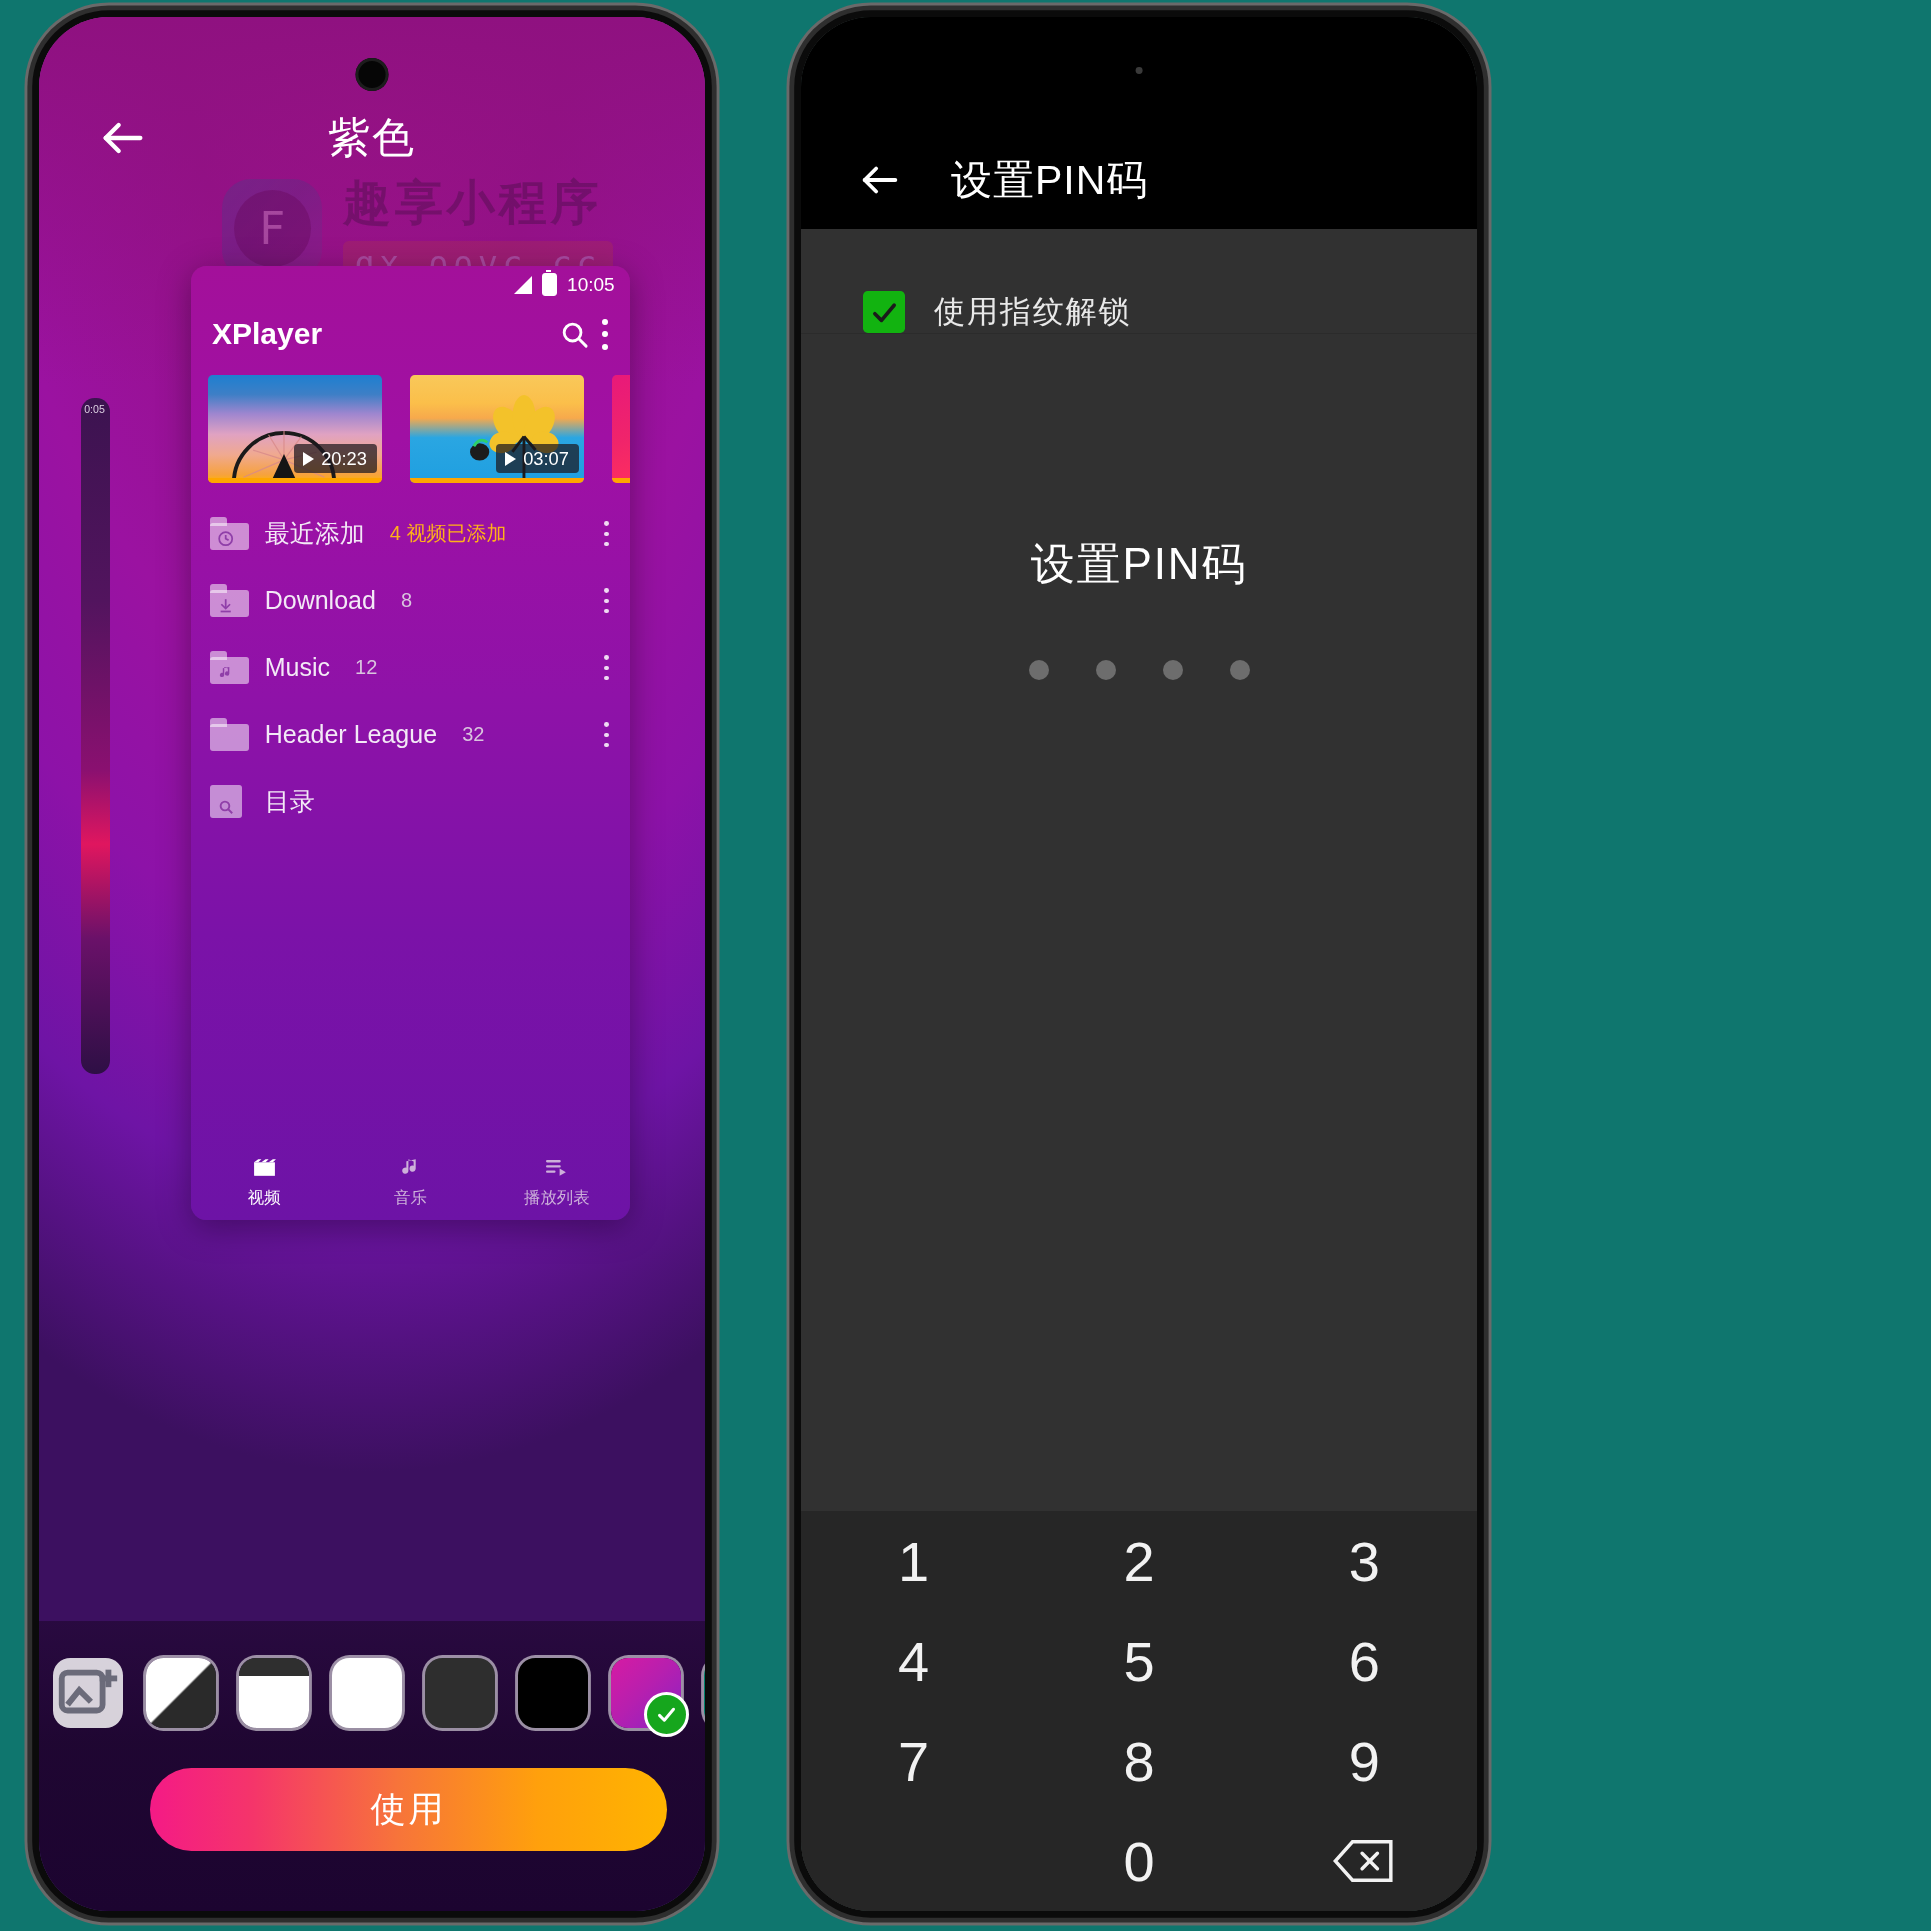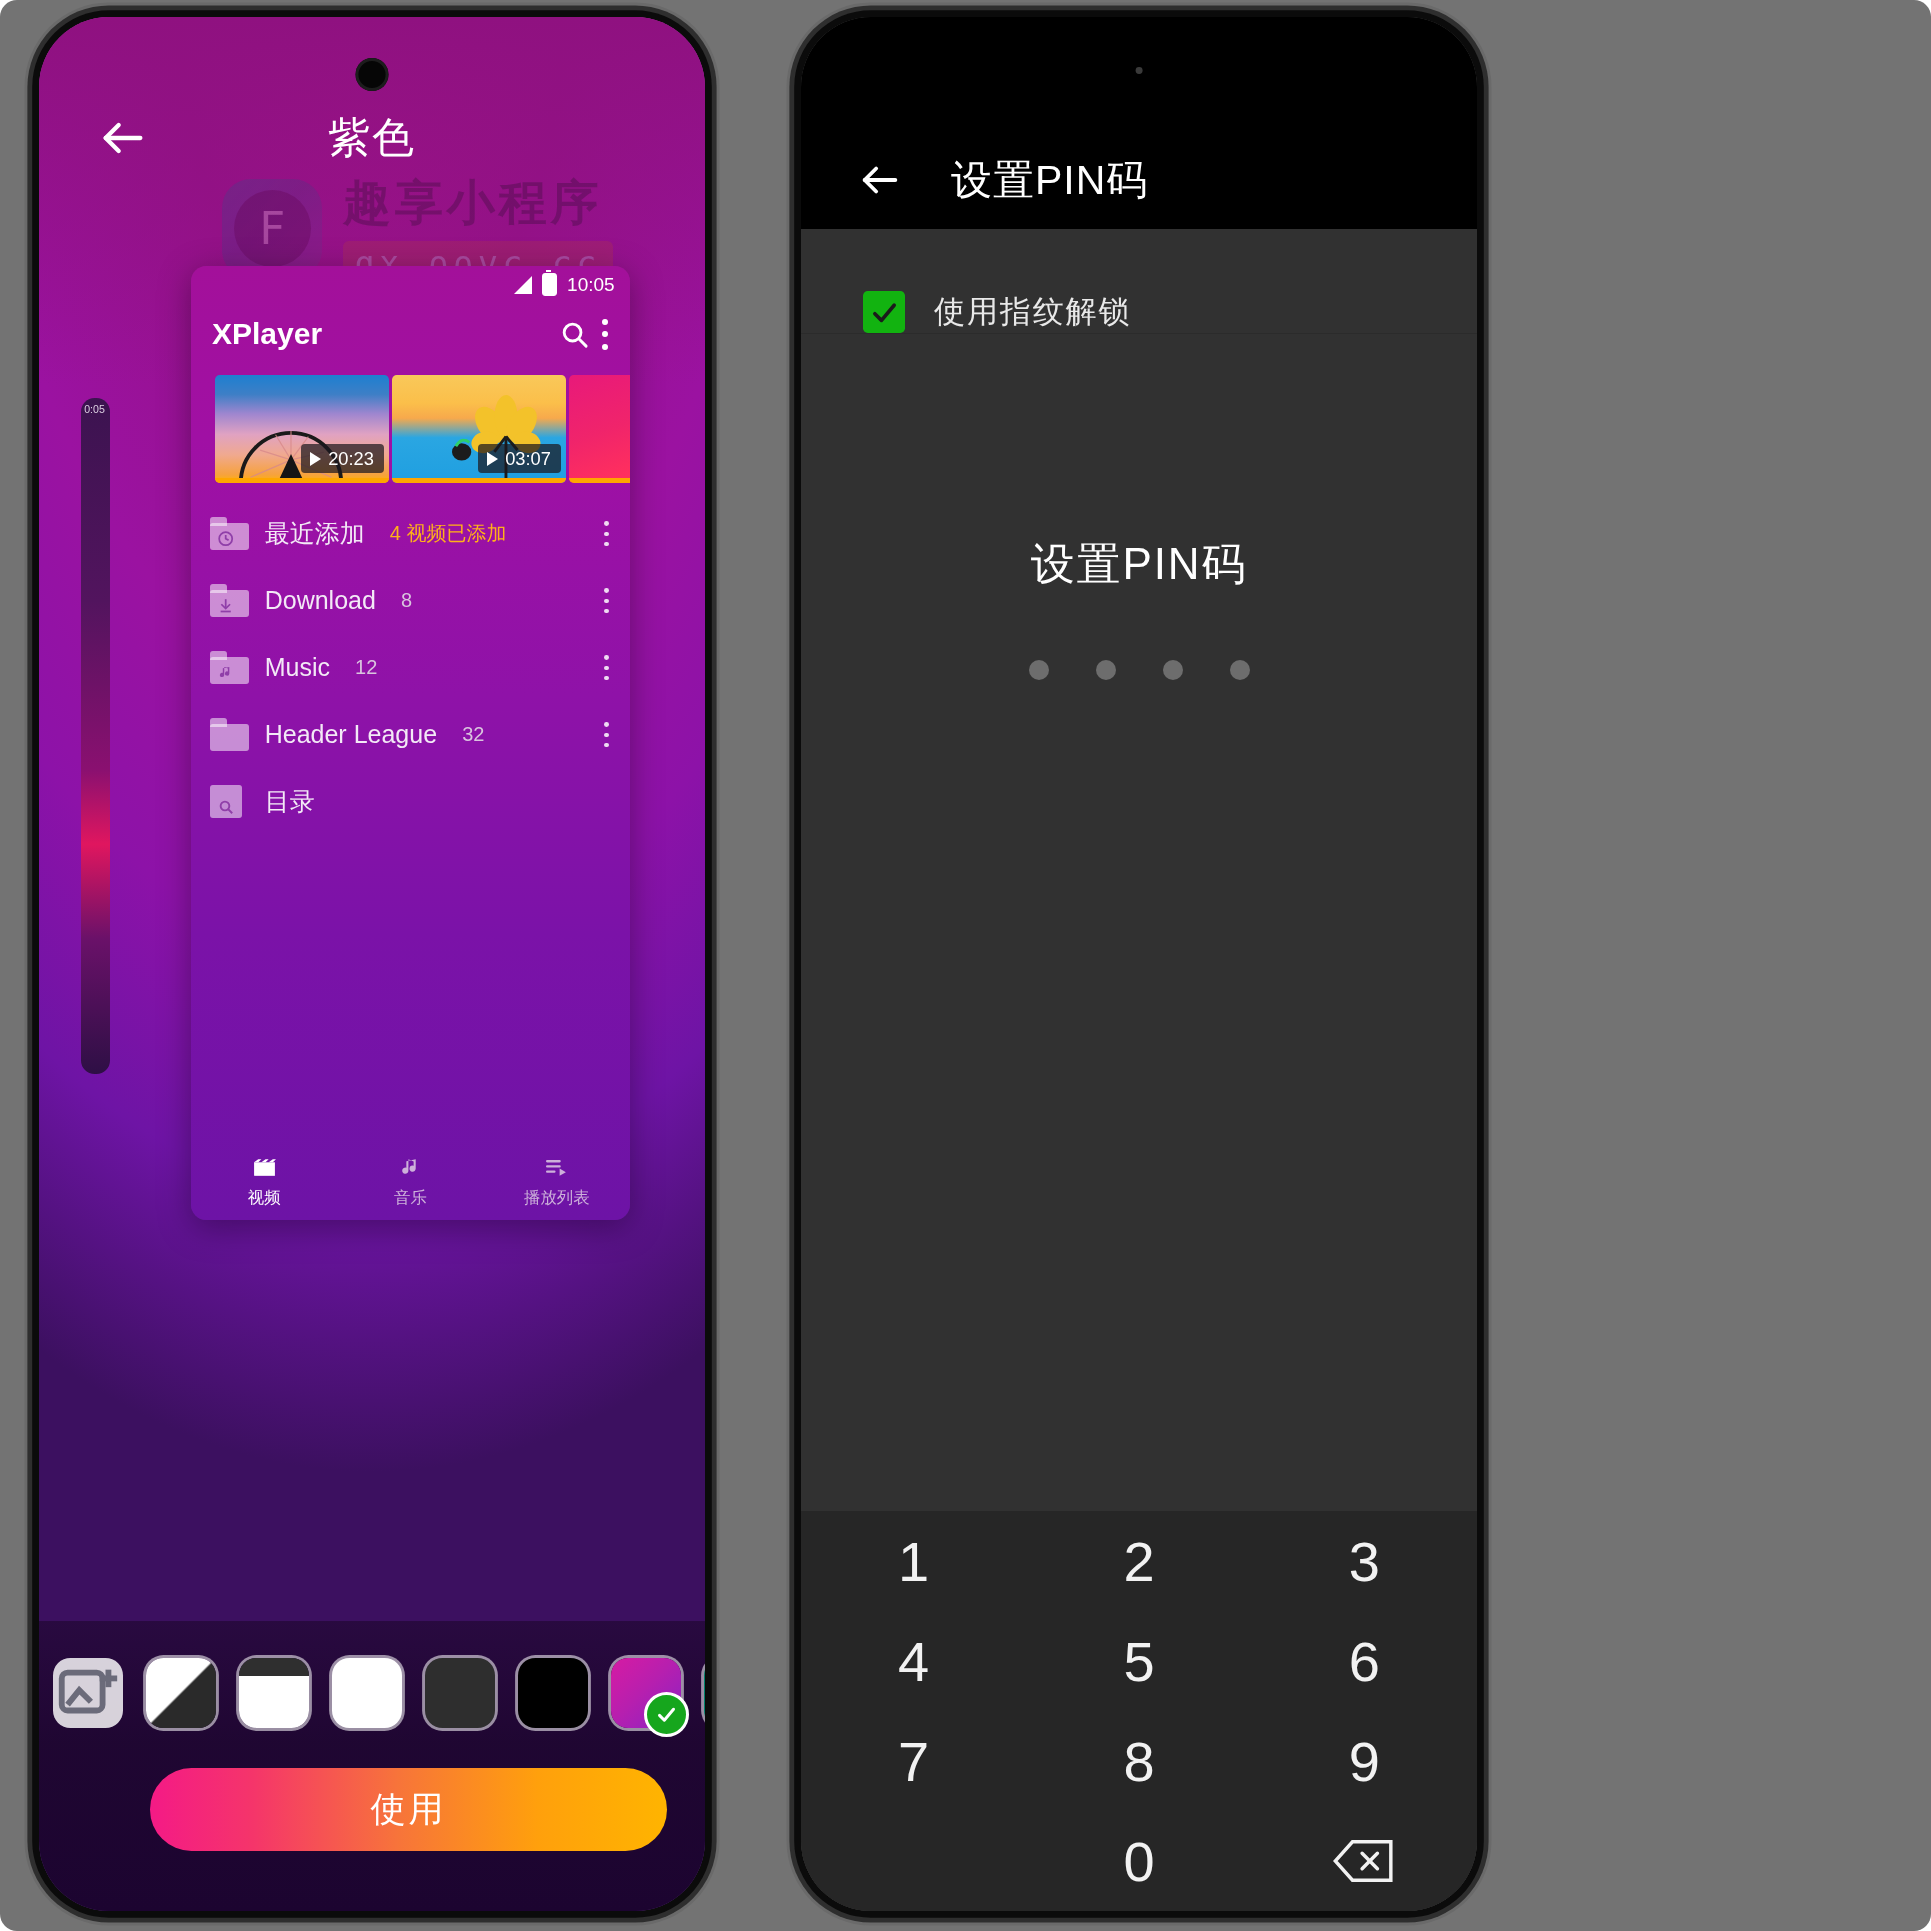--- a/index.html
+++ b/index.html
@@ -1,17 +1,17 @@
 <!DOCTYPE html>
 <html><head>
 <meta charset="utf-8">
 <style>
   html,body{margin:0;padding:0;background:#ffffff;}
   body{width:1931px;height:1931px;font-family:"Liberation Sans","DejaVu Sans",sans-serif;overflow:hidden;}
-  .stage{position:relative;width:1931px;height:1931px;background:#737373;border-radius:17px;}
+  .stage{position:relative;width:1931px;height:1931px;background:#0f766e;}
 
   
   .phone{position:absolute;border-radius:70px;overflow:hidden;
          box-shadow:0 0 0 6.8px #0b0b0b, 0 0 0 11.6px #2e2e2e, 0 0 0 14.5px #6a6a6a;}
   .phone-left{left:39px;top:17.4px;width:666px;height:1894px;}
   .phone-right{left:801px;top:17.4px;width:666px;height:1894px;padding-left:10px;}
 
   .screen{position:absolute;inset:0;overflow:hidden;border-radius:64px;}
 
   
@@ -54,21 +54,21 @@
         gap:10px;padding:0 15.4px;color:#fff;font-size:19px;}
   .sig{width:0;height:0;border-left:18.3px solid transparent;border-bottom:18.3px solid #fff;}
   .bat{width:12.6px;height:21px;border:1.9px solid #fff;border-radius:2.9px;position:relative;background:#fff;}
   .bat:after{content:"";position:absolute;left:2.9px;top:-4.8px;width:4.8px;height:2.9px;background:#fff;}
   .ac-toolbar{height:62px;display:flex;align-items:center;padding:0 21px;gap:11.6px;}
   .ac-title{color:#fff;font-size:30px;font-weight:bold;flex:1;}
   .ic-search{width:31px;height:31px;}
   .ic-dots{width:7.7px;height:31px;display:flex;flex-direction:column;justify-content:space-between;align-items:center;}
   .ic-dots i{width:5.8px;height:5.8px;border-radius:50%;background:#fff;display:block;}
 
-  .thumbs{display:flex;gap:3px;padding:9.7px 0 0 17.4px;margin-left:7px;}
+  .thumbs{display:flex;gap:28px;padding:9.7px 0 0 17.4px;}
   .thumb{width:174px;height:108px;border-radius:4.8px;position:relative;overflow:hidden;flex:0 0 auto;}
   .t1{background:linear-gradient(180deg,#1d7fd0 0%,#3e7fc6 18%,#9f86cf 36%,#e0a2c2 55%,#f0a98f 74%,#f6a23f 92%,#ffb400 100%);}
   .t2{background:linear-gradient(180deg,#f9c85a 0%,#fbbf4a 26%,#f7a94c 40%,#2aa6e2 58%,#1f9fe0 100%);}
   .t3{background:linear-gradient(160deg,#e8197a 0%,#f0246b 40%,#ff2f5e 70%,#ff3b60 100%);}
   .t-bar{position:absolute;left:0;right:0;bottom:0;height:4.8px;background:#ffa600;}
   .t-dur{position:absolute;right:5.8px;bottom:9.7px;background:rgba(28,24,30,.72);
         color:#fff;font-size:18.3px;padding:3.9px 9.7px;border-radius:3.9px;display:flex;align-items:center;gap:6.8px;}
   .play-tri{width:0;height:0;border-left:11.6px solid #fff;border-top:7.7px solid transparent;border-bottom:7.7px solid transparent;}
   .ferris{position:absolute;left:17.4px;bottom:0;width:116px;height:83px;}
   .flower{position:absolute;left:60px;bottom:1.9px;width:106px;height:89px;}

